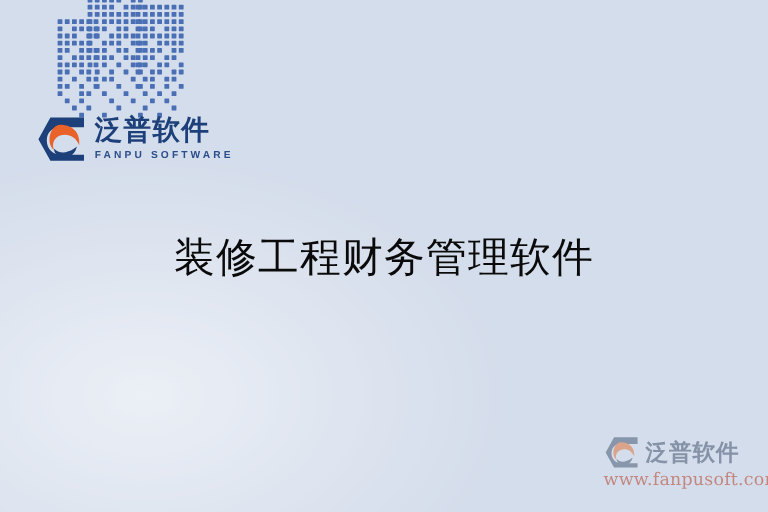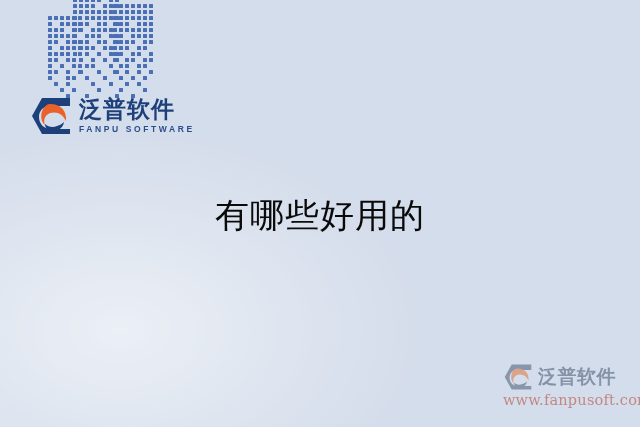--- a/index.html
+++ b/index.html
@@ -599,21 +599,21 @@
                  C18 31 23 32 27 30 C30 29 32 28 34 26 Z" fill="#1d3f7a"></path>
       </svg>
     </span>
     <span id="logo-words">
       <span id="logo-cn">泛普软件</span>
       <span id="logo-en">FANPU SOFTWARE</span>
     </span>
   </div>
 
   <div id="headline">
-    <span class="line">有哪些好用的</span>
+    <span class="line">装修工程财务管理软件</span>
   </div>
 
   <div id="watermark">
     <div id="wm-row">
       <span id="wm-mark">
         <svg viewBox="0 0 42 40" width="30" height="28" aria-hidden="true">
           <path d="M12 2 L40 2 L40 10 L20 10 C13 10 9 15 9 21 C9 28 14 33 21 33
                    L40 33 L40 38 L12 38 L2 20 Z" fill="#5b6b85"></path>
           <path d="M20 8 C31 8 37 15 36 25 C33 18 27 15 20 17 C15 19 13 24 15 29
                    C11 26 10 19 13 13 C15 10 17 8 20 8 Z" fill="#e08050"></path>

